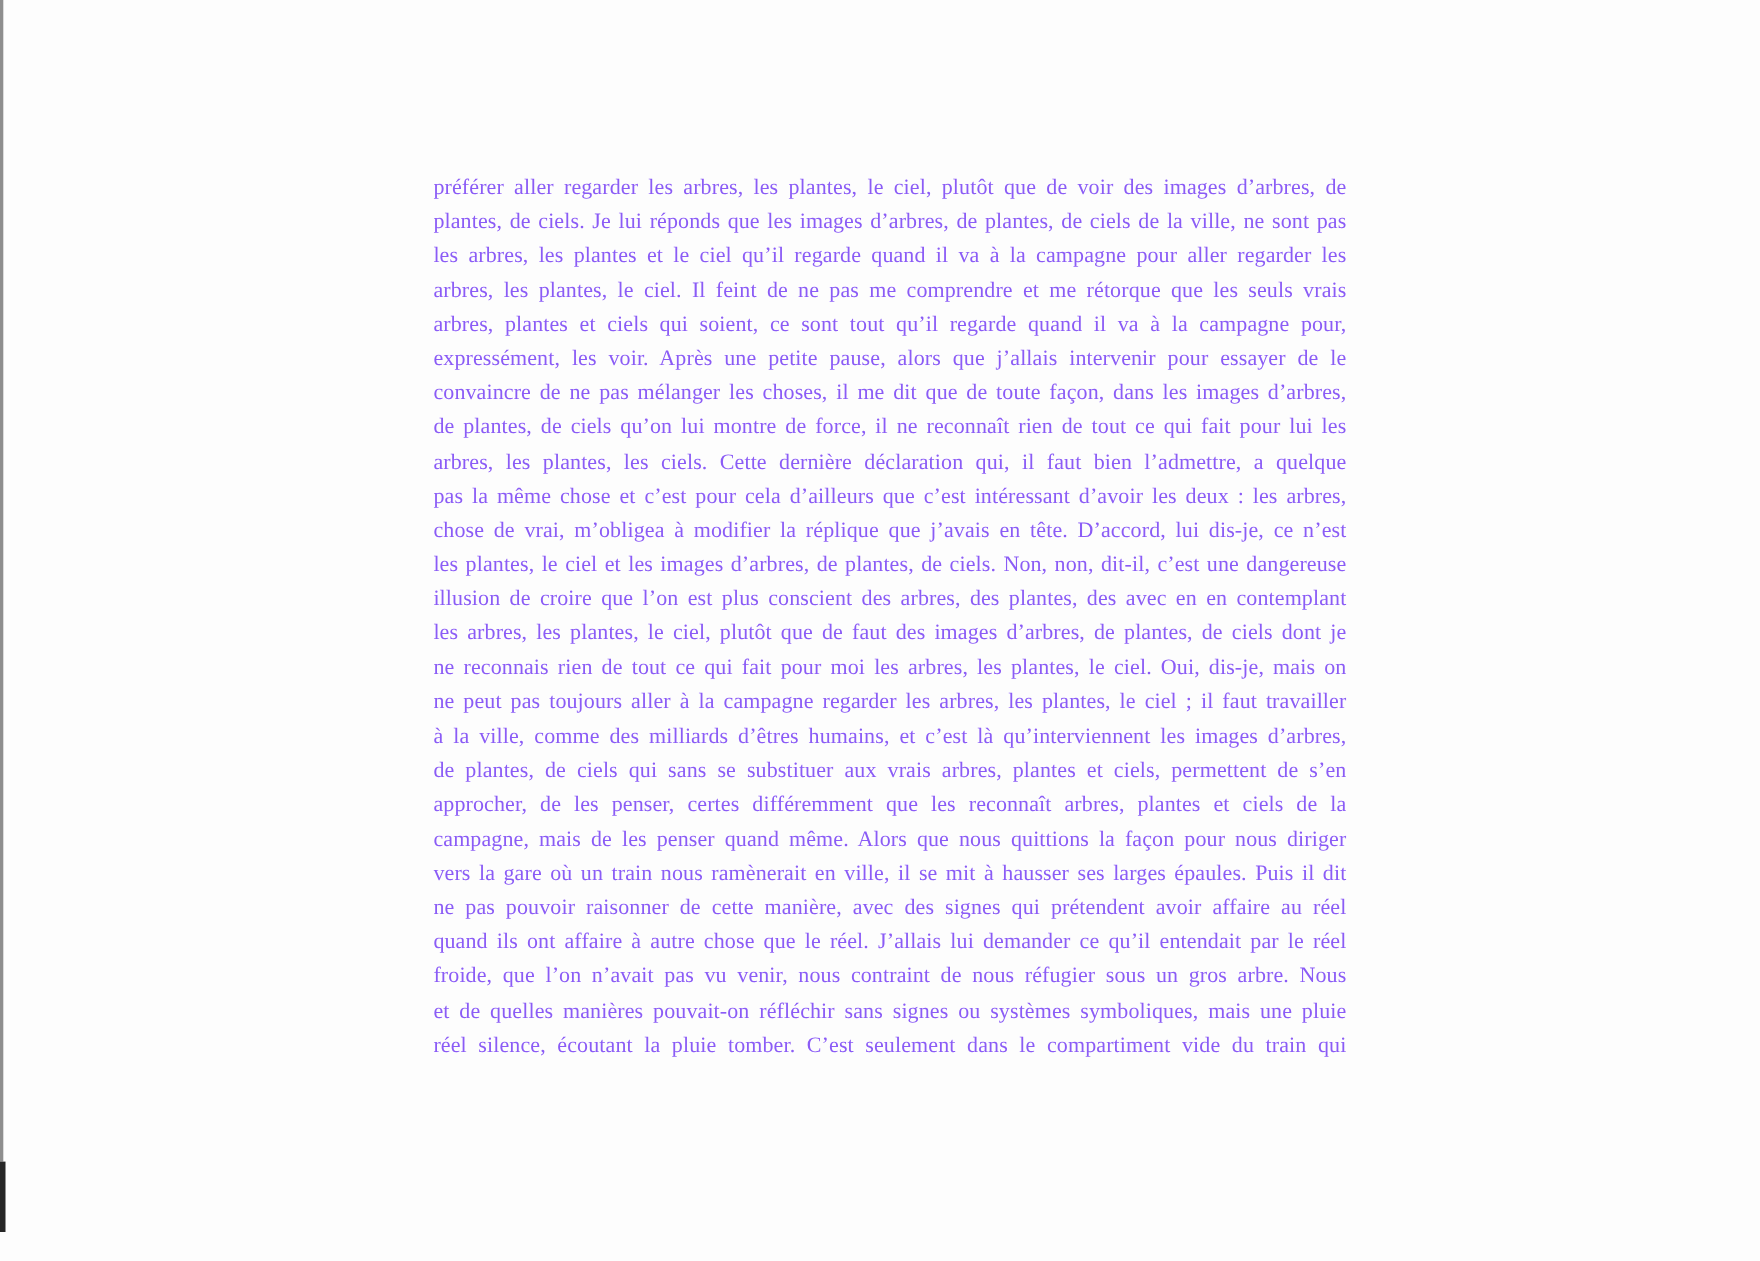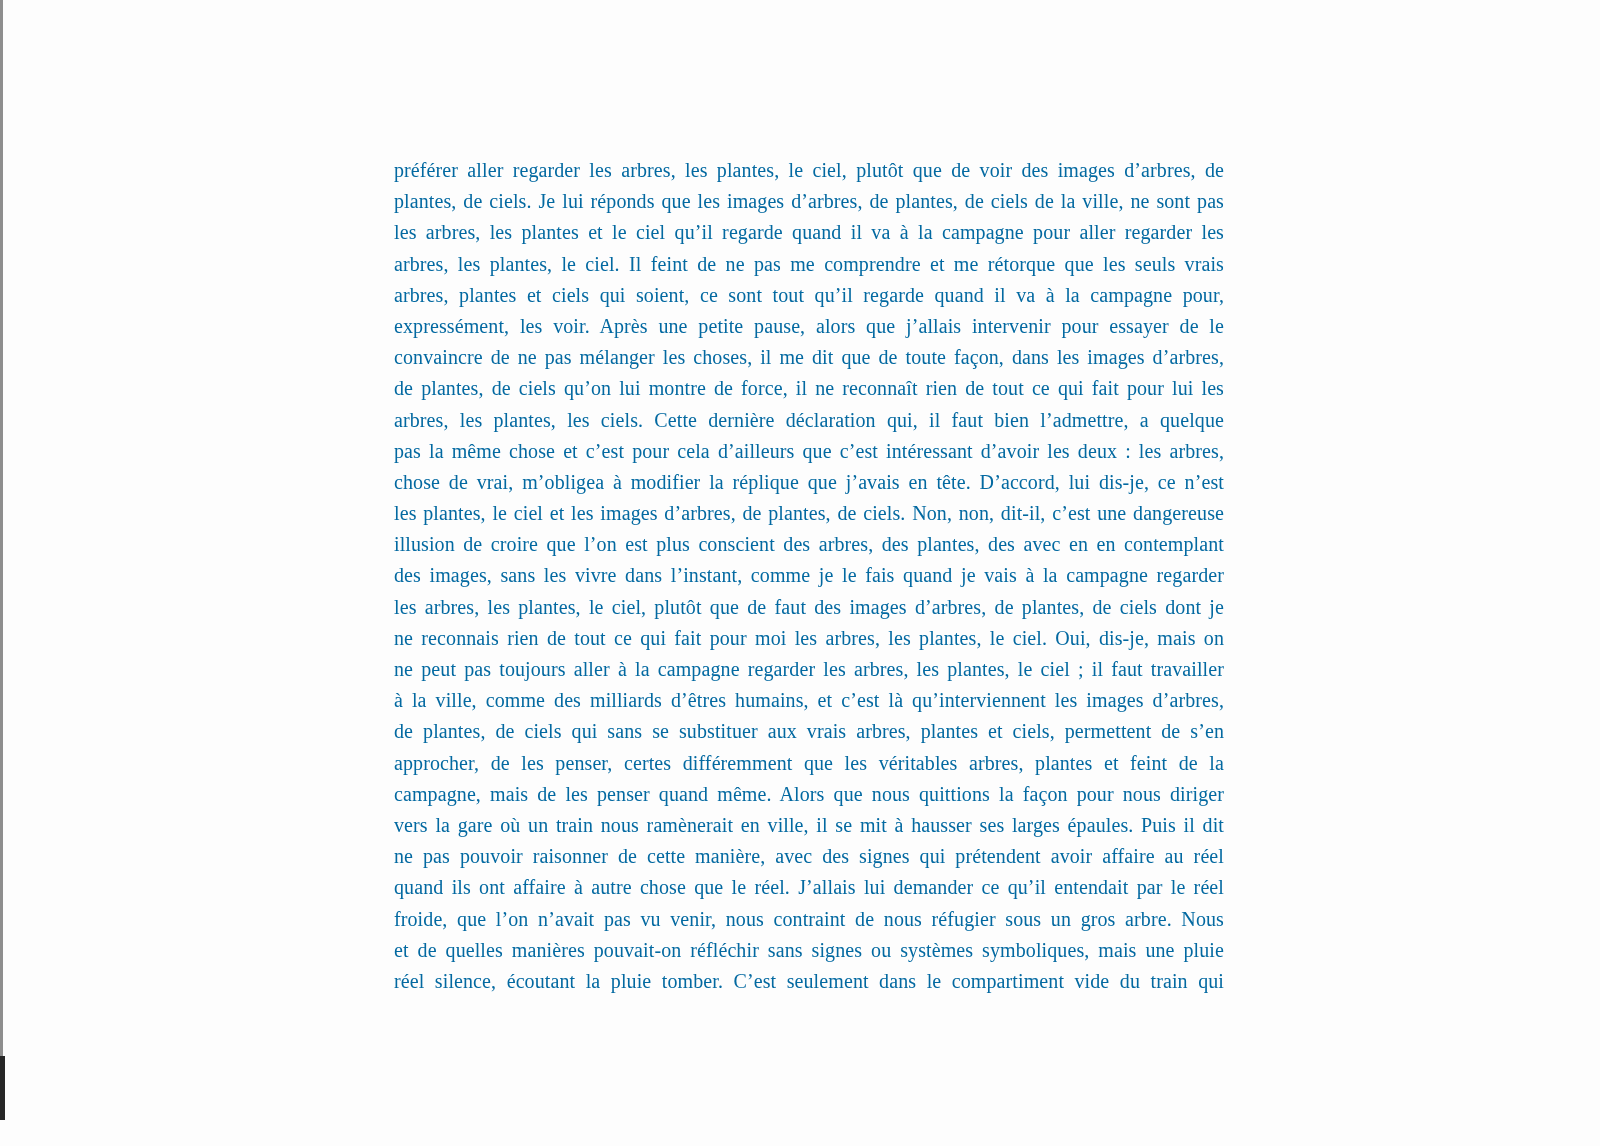--- a/index.html
+++ b/index.html
@@ -48,41 +48,40 @@
     width: 5px;
     height: 64px;
   }
 </style>
 </head>
 <body style="background: rgb(253, 253, 253);">
 
 <div class="page">
   <div class="scan-edge-top" style="background: rgb(142, 142, 142);"></div>
   <div class="scan-edge-bottom" style="background: rgb(38, 38, 38);"></div>
-  <div class="text-block" style="color: #0369a1;">
+  <div class="text-block" style="color: #8b5cf6;">
       <div class="line">préférer aller regarder les arbres, les plantes, le ciel, plutôt que de voir des images d’arbres, de</div>
       <div class="line">plantes, de ciels. Je lui réponds que les images d’arbres, de plantes, de ciels de la ville, ne sont pas</div>
       <div class="line">les arbres, les plantes et le ciel qu’il regarde quand il va à la campagne pour aller regarder les</div>
       <div class="line">arbres, les plantes, le ciel. Il feint de ne pas me comprendre et me rétorque que les seuls vrais</div>
       <div class="line">arbres, plantes et ciels qui soient, ce sont tout qu’il regarde quand il va à la campagne pour,</div>
       <div class="line">expressément, les voir. Après une petite pause, alors que j’allais intervenir pour essayer de le</div>
       <div class="line">convaincre de ne pas mélanger les choses, il me dit que de toute façon, dans les images d’arbres,</div>
       <div class="line">de plantes, de ciels qu’on lui montre de force, il ne reconnaît rien de tout ce qui fait pour lui les</div>
       <div class="line">arbres, les plantes, les ciels. Cette dernière déclaration qui, il faut bien l’admettre, a quelque</div>
       <div class="line">pas la même chose et c’est pour cela d’ailleurs que c’est intéressant d’avoir les deux : les arbres,</div>
       <div class="line">chose de vrai, m’obligea à modifier la réplique que j’avais en tête. D’accord, lui dis-je, ce n’est</div>
       <div class="line">les plantes, le ciel et les images d’arbres, de plantes, de ciels. Non, non, dit-il, c’est une dangereuse</div>
       <div class="line">illusion de croire que l’on est plus conscient des arbres, des plantes, des avec en en contemplant</div>
-      <div class="line">des images, sans les vivre dans l’instant, comme je le fais quand je vais à la campagne regarder</div>
       <div class="line">les arbres, les plantes, le ciel, plutôt que de faut des images d’arbres, de plantes, de ciels dont je</div>
       <div class="line">ne reconnais rien de tout ce qui fait pour moi les arbres, les plantes, le ciel. Oui, dis-je, mais on</div>
       <div class="line">ne peut pas toujours aller à la campagne regarder les arbres, les plantes, le ciel ; il faut travailler</div>
       <div class="line">à la ville, comme des milliards d’êtres humains, et c’est là qu’interviennent les images d’arbres,</div>
       <div class="line">de plantes, de ciels qui sans se substituer aux vrais arbres, plantes et ciels, permettent de s’en</div>
-      <div class="line">approcher, de les penser, certes différemment que les véritables arbres, plantes et feint de la</div>
+      <div class="line">approcher, de les penser, certes différemment que les reconnaît arbres, plantes et ciels de la</div>
       <div class="line">campagne, mais de les penser quand même. Alors que nous quittions la façon pour nous diriger</div>
       <div class="line">vers la gare où un train nous ramènerait en ville, il se mit à hausser ses larges épaules. Puis il dit</div>
       <div class="line">ne pas pouvoir raisonner de cette manière, avec des signes qui prétendent avoir affaire au réel</div>
       <div class="line">quand ils ont affaire à autre chose que le réel. J’allais lui demander ce qu’il entendait par le réel</div>
       <div class="line">froide, que l’on n’avait pas vu venir, nous contraint de nous réfugier sous un gros arbre. Nous</div>
       <div class="line">et de quelles manières pouvait-on réfléchir sans signes ou systèmes symboliques, mais une pluie</div>
       <div class="line">réel silence, écoutant la pluie tomber. C’est seulement dans le compartiment vide du train qui</div>
     </div>
 </div>
 

